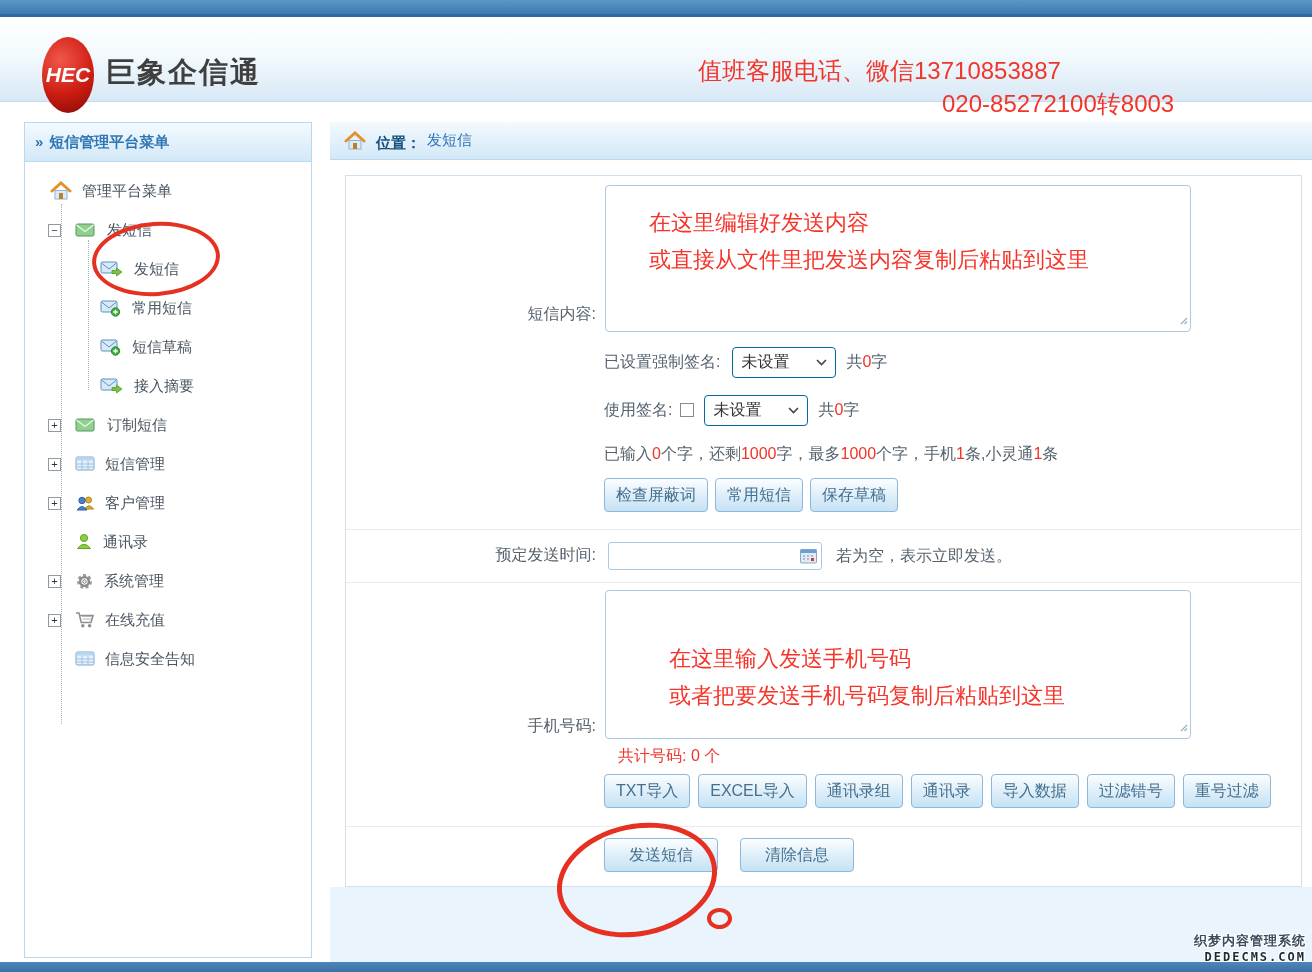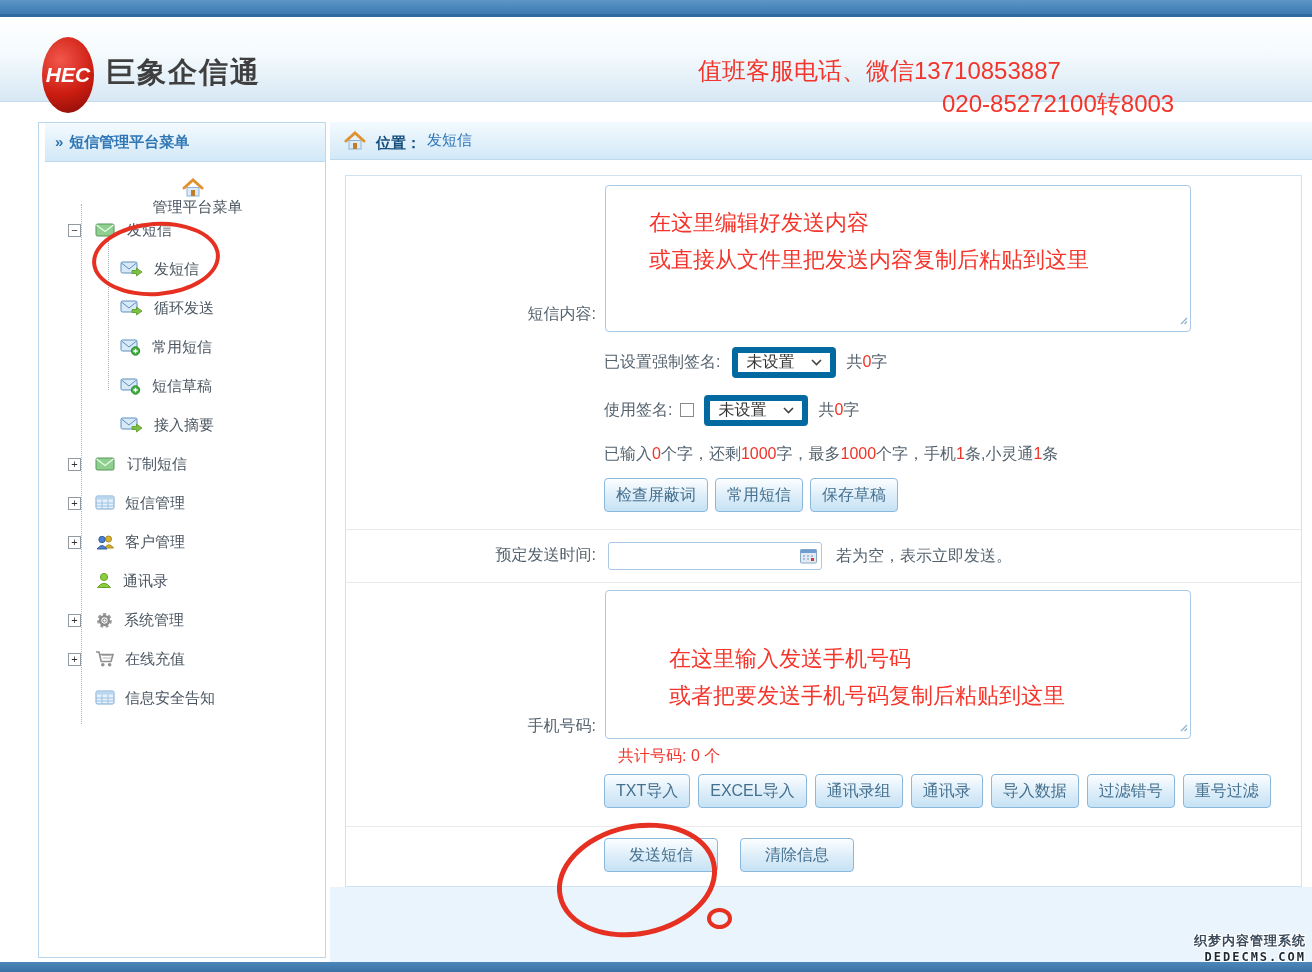--- a/index.html
+++ b/index.html
@@ -16,32 +16,32 @@
   .logo-oval{position:absolute;left:42px;top:20px;width:52px;height:76px;border-radius:50%;
     background:radial-gradient(circle at 35% 30%,#f2564a 0%,#cc1c11 55%,#7f0c06 100%);
     display:flex;align-items:center;justify-content:center;}
   .logo-oval span{color:#fff;font-weight:bold;font-style:italic;font-size:21px;letter-spacing:0px;}
   .brand{position:absolute;left:106px;top:36px;font-size:29px;font-weight:bold;color:#3f3f3f;letter-spacing:2px;}
   .svc{position:absolute;font-size:24px;color:#f2342a;white-space:nowrap;z-index:5;}
   .svc1{left:698px;top:55px;}
   .svc2{left:942px;top:88px;}
 
   
-  .sidebar{position:absolute;left:38px;top:122px;width:288px;height:836px;background:#fff;
-    border:1px solid #b9d8ee;box-sizing:border-box;padding-left:6px;}
+  .sidebar{position:absolute;left:24px;top:122px;width:288px;height:836px;background:#fff;
+    border:1px solid #b9d8ee;box-sizing:border-box;}
   .side-head{height:38px;line-height:38px;padding-left:10px;
     background:linear-gradient(#f3fafe,#d2e8f7);border-bottom:1px solid #bcd9ee;
     color:#2f76b4;font-weight:bold;font-size:15px;}
   .side-head .chev{margin-right:6px;font-size:15px;}
   .tree{position:relative;padding-top:16px;}
   .vline{position:absolute;border-left:1px dotted #a8b2ba;width:0;}
   .vl1{left:36px;top:42px;height:520px;}
   .vl2{left:63px;top:78px;height:150px;}
   .trow{display:flex;align-items:center;height:26px;margin-bottom:13px;font-size:15px;color:#4a5560;cursor:pointer;}
-  .lvl0{padding-left:25px;flex-direction:column;}
+  .lvl0{padding-left:25px;}
   .lvl1{padding-left:23px;}
   .lvl1n{padding-left:50px;}
   .lvl2{padding-left:75px;}
   .exp{width:13px;height:13px;box-sizing:border-box;border:1px solid #8f9aa3;background:#fff;
     font-size:11px;line-height:11px;text-align:center;color:#333;margin-right:14px;flex:0 0 13px;}
   .ticon{margin-right:10px;flex:0 0 auto;display:inline-flex;}
   .tlabel{white-space:nowrap;}
 
   
   .crumb{position:absolute;left:330px;top:122px;width:982px;height:38px;box-sizing:border-box;
@@ -55,21 +55,21 @@
   .bottom-strip{position:absolute;left:0;top:962px;width:1312px;height:10px;
     background:linear-gradient(#4d86b8,#3a72a5);}
 
   .flabel{position:absolute;width:250px;text-align:right;font-size:16px;color:#55636f;}
   .tbox{position:absolute;border:1px solid #a9c9e6;border-radius:4px;background:#fff;box-sizing:border-box;}
   .annot{position:absolute;font-size:22px;line-height:37px;color:#f5352b;white-space:nowrap;z-index:4;}
   .rhandle{position:absolute;right:2px;bottom:2px;}
 
   .row{position:absolute;display:flex;align-items:center;font-size:16px;color:#55636f;}
   .sel{display:inline-flex;align-items:center;justify-content:space-between;box-sizing:border-box;
-    width:104px;height:31px;border:6px solid #0369a1;border-radius:4px;background:#fff;
+    width:104px;height:31px;border:1px solid #0369a1;border-radius:4px;background:#fff;
     padding:0 8px;font-size:16px;color:#333;cursor:pointer;}
   .cnt span{color:#55636f;}
   .cnt .rednum{color:#ef3327;}
   .chk{width:14px;height:14px;box-sizing:border-box;border:1px solid #8a8a8a;background:#fff;
     margin:0 10px 0 8px;cursor:pointer;}
   .btn{display:inline-block;height:34px;line-height:32px;padding:0 11px;box-sizing:border-box;
     background:linear-gradient(#fcfeff,#dcedf9 55%,#c6e2f5);border:1px solid #8cb8dc;border-radius:4px;
     color:#44708f;font-size:16px;cursor:pointer;white-space:nowrap;}
   .btn.big{padding:0 24px;}
   .sep{position:absolute;left:0;width:100%;height:1px;background:#eaeaea;}
@@ -137,30 +137,20 @@
       <span class="ticon">
           <svg width="24" height="18" viewBox="0 0 24 18">
             <rect x="1" y="2" width="16" height="11" rx="1.5" fill="#d8e9f8" stroke="#5c8fc0"></rect>
             <path d="M1.5 3 L9 9 L16.5 3" fill="none" stroke="#5c8fc0"></path>
             <path d="M12 10.5 h4.5 v-2.5 l5.5 4 -5.5 4 v-2.5 h-4.5 z" fill="#7dc043" stroke="#579a22" stroke-width="0.8"></path>
           </svg>
         </span>
       <span class="tlabel">发短信</span>
     </div>
 
-    <div class="trow lvl2">
-      <span class="ticon">
-          <svg width="24" height="18" viewBox="0 0 24 18">
-            <rect x="1" y="2" width="16" height="11" rx="1.5" fill="#d8e9f8" stroke="#5c8fc0"></rect>
-            <path d="M1.5 3 L9 9 L16.5 3" fill="none" stroke="#5c8fc0"></path>
-            <path d="M12 10.5 h4.5 v-2.5 l5.5 4 -5.5 4 v-2.5 h-4.5 z" fill="#7dc043" stroke="#579a22" stroke-width="0.8"></path>
-          </svg>
-        </span>
-      <span class="tlabel">循环发送</span>
-    </div>
 
     <div class="trow lvl2">
       <span class="ticon">
           <svg width="22" height="18" viewBox="0 0 22 18">
             <rect x="1" y="2" width="16" height="11" rx="1.5" fill="#d8e9f8" stroke="#5c8fc0"></rect>
             <path d="M1.5 3 L9 9 L16.5 3" fill="none" stroke="#5c8fc0"></path>
             <circle cx="15.5" cy="13" r="4.2" fill="#3fae3f" stroke="#2c8a2c"></circle>
             <path d="M13.3 13 h4.4 M15.5 10.8 v4.4" stroke="#fff" stroke-width="1.4"></path>
           </svg>
         </span>

